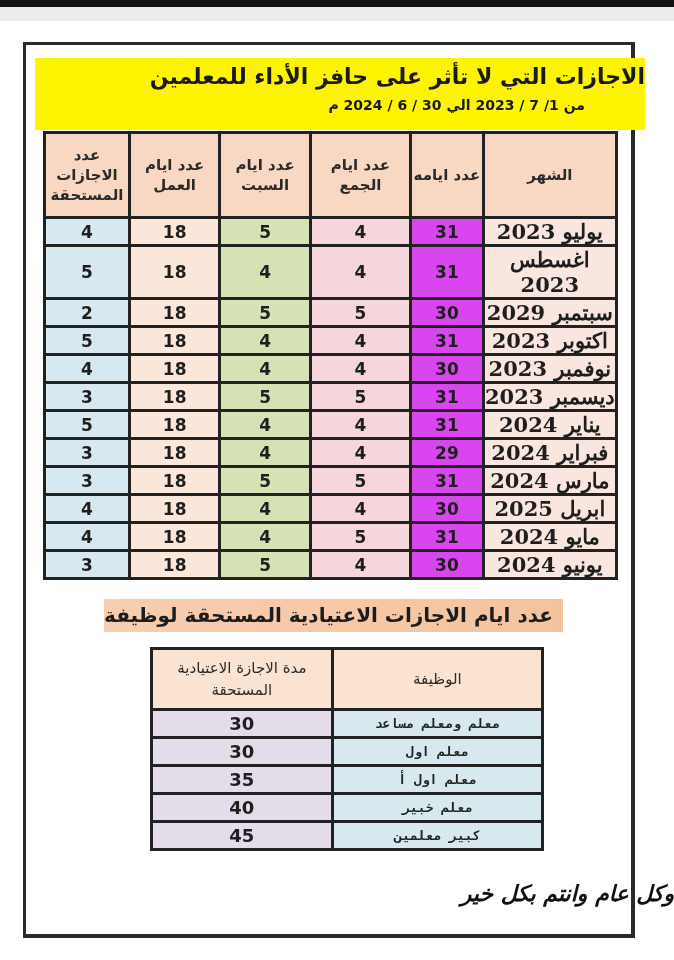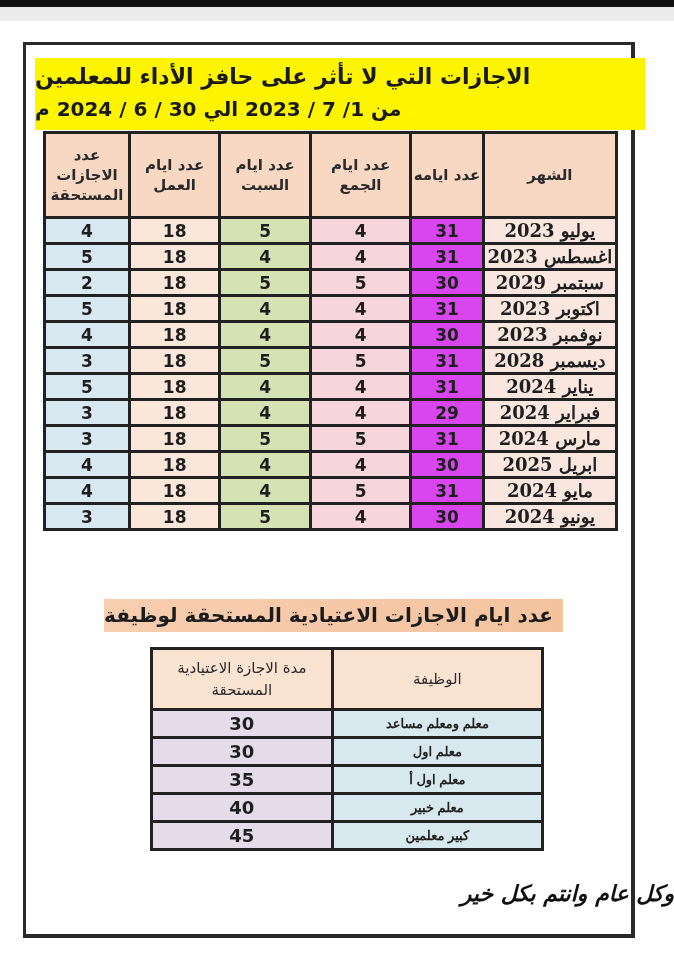--- a/index.html
+++ b/index.html
@@ -19,51 +19,51 @@
     }
     .frame {
       position: absolute; left: 23px; top: 42px; width: 612px; height: 896px;
       border: 3px solid #2a2a2a; border-right-width: 4px; border-bottom-width: 4px;
       box-sizing: border-box;
       background: #ffffff;
     }
     .title-box {
       position: absolute; left: 35px; top: 58px; width: 610px; height: 72px;
       background: #fdf400;
-      direction: rtl; text-align: left;
+      direction: rtl; text-align: right;
     }
     .title-line1 {
       position: absolute; left: 0; right: 0; top: 6px;
       font-size: 22px; font-weight: bold; color: #1a1a1a;
     }
     .title-line2 {
       position: absolute; left: 0; right: 0; top: 39px;
-      font-size: 20px; font-weight: bold; color: #1a1a1a;
-      padding-right: 93px;
+      font-size: 14px; font-weight: bold; color: #1a1a1a;
+      padding-right: 60px;
     }
     table { border-collapse: collapse; }
     .main-table {
       position: absolute; left: 43px; top: 131px; width: 575px;
       direction: rtl;
       border: 3px solid #222;
     }
     .main-table th, .main-table td {
       border: 3px solid #222;
       text-align: center;
       font-weight: bold;
       color: #1e1e1e;
       padding: 0;
     }
     .main-table th {
       background: #f8d7c3;
       font-size: 15px; line-height: 20px; height: 82px;
       font-weight: bold; color: #2a2a2a;
     }
     .main-table td { height: 23px; font-size: 17px; }
-    .main-table td.month { background: #f9e6df; font-size: 18px; font-family: "DejaVu Serif", serif; }
+    .main-table td.month { background: #f9e6df; font-size: 21px; font-family: "DejaVu Serif", serif; }
     .main-table td.days { background: #d946ef; }
     .main-table td.fridays { background: #f6d6dc; }
     .main-table td.saturdays { background: #d4e2b4; }
     .main-table td.workdays { background: #fbe6da; }
     .main-table td.leaves { background: #d8e8f0; }
     .col-month { width: 131px; }
     .col-days { width: 70px; }
     .col-fri { width: 98px; }
     .col-sat { width: 88px; }
     .col-work { width: 88px; }
@@ -82,21 +82,21 @@
       border: 3px solid #7f1d1d;
     }
     .job-table th, .job-table td {
       border: 3px solid #222; text-align: center; padding: 0;
     }
     .job-table th {
       background: #fbe3d2; height: 58px;
       font-size: 15px; font-weight: normal; color: #2a2a2a; line-height: 22px;
     }
     .job-table td { height: 25px; }
-    .job-table td.job { background: #d7e8ef; font-size: 13px; font-weight: bold; font-family: Liberation Sans, sans-serif; color: #222; }
+    .job-table td.job { background: #d7e8ef; font-size: 13px; font-weight: bold; font-family: Liberation Mono, monospace; color: #222; }
     .job-table td.leave { background: #e4dce8; font-size: 18px; font-weight: bold; color: #1f1f1f; }
     .col-job { width: 209px; }
     .col-jleave { width: 179px; }
 
     .footer-text {
       position: absolute; left: 0; width: 674px; top: 880px;
       direction: rtl;
       font-family: "DejaVu Serif", serif; font-style: italic; font-weight: bold;
       font-size: 22px; color: #111;
     }
@@ -160,21 +160,21 @@
     </tr>
     <tr>
       <td class="month">نوفمبر 2023</td>
       <td class="days">30</td>
       <td class="fridays">4</td>
       <td class="saturdays">4</td>
       <td class="workdays">18</td>
       <td class="leaves">4</td>
     </tr>
     <tr>
-      <td class="month">ديسمبر 2028</td>
+      <td class="month">ديسمبر 2023</td>
       <td class="days">31</td>
       <td class="fridays">5</td>
       <td class="saturdays">5</td>
       <td class="workdays">18</td>
       <td class="leaves">3</td>
     </tr>
     <tr>
       <td class="month">يناير 2024</td>
       <td class="days">31</td>
       <td class="fridays">4</td>

